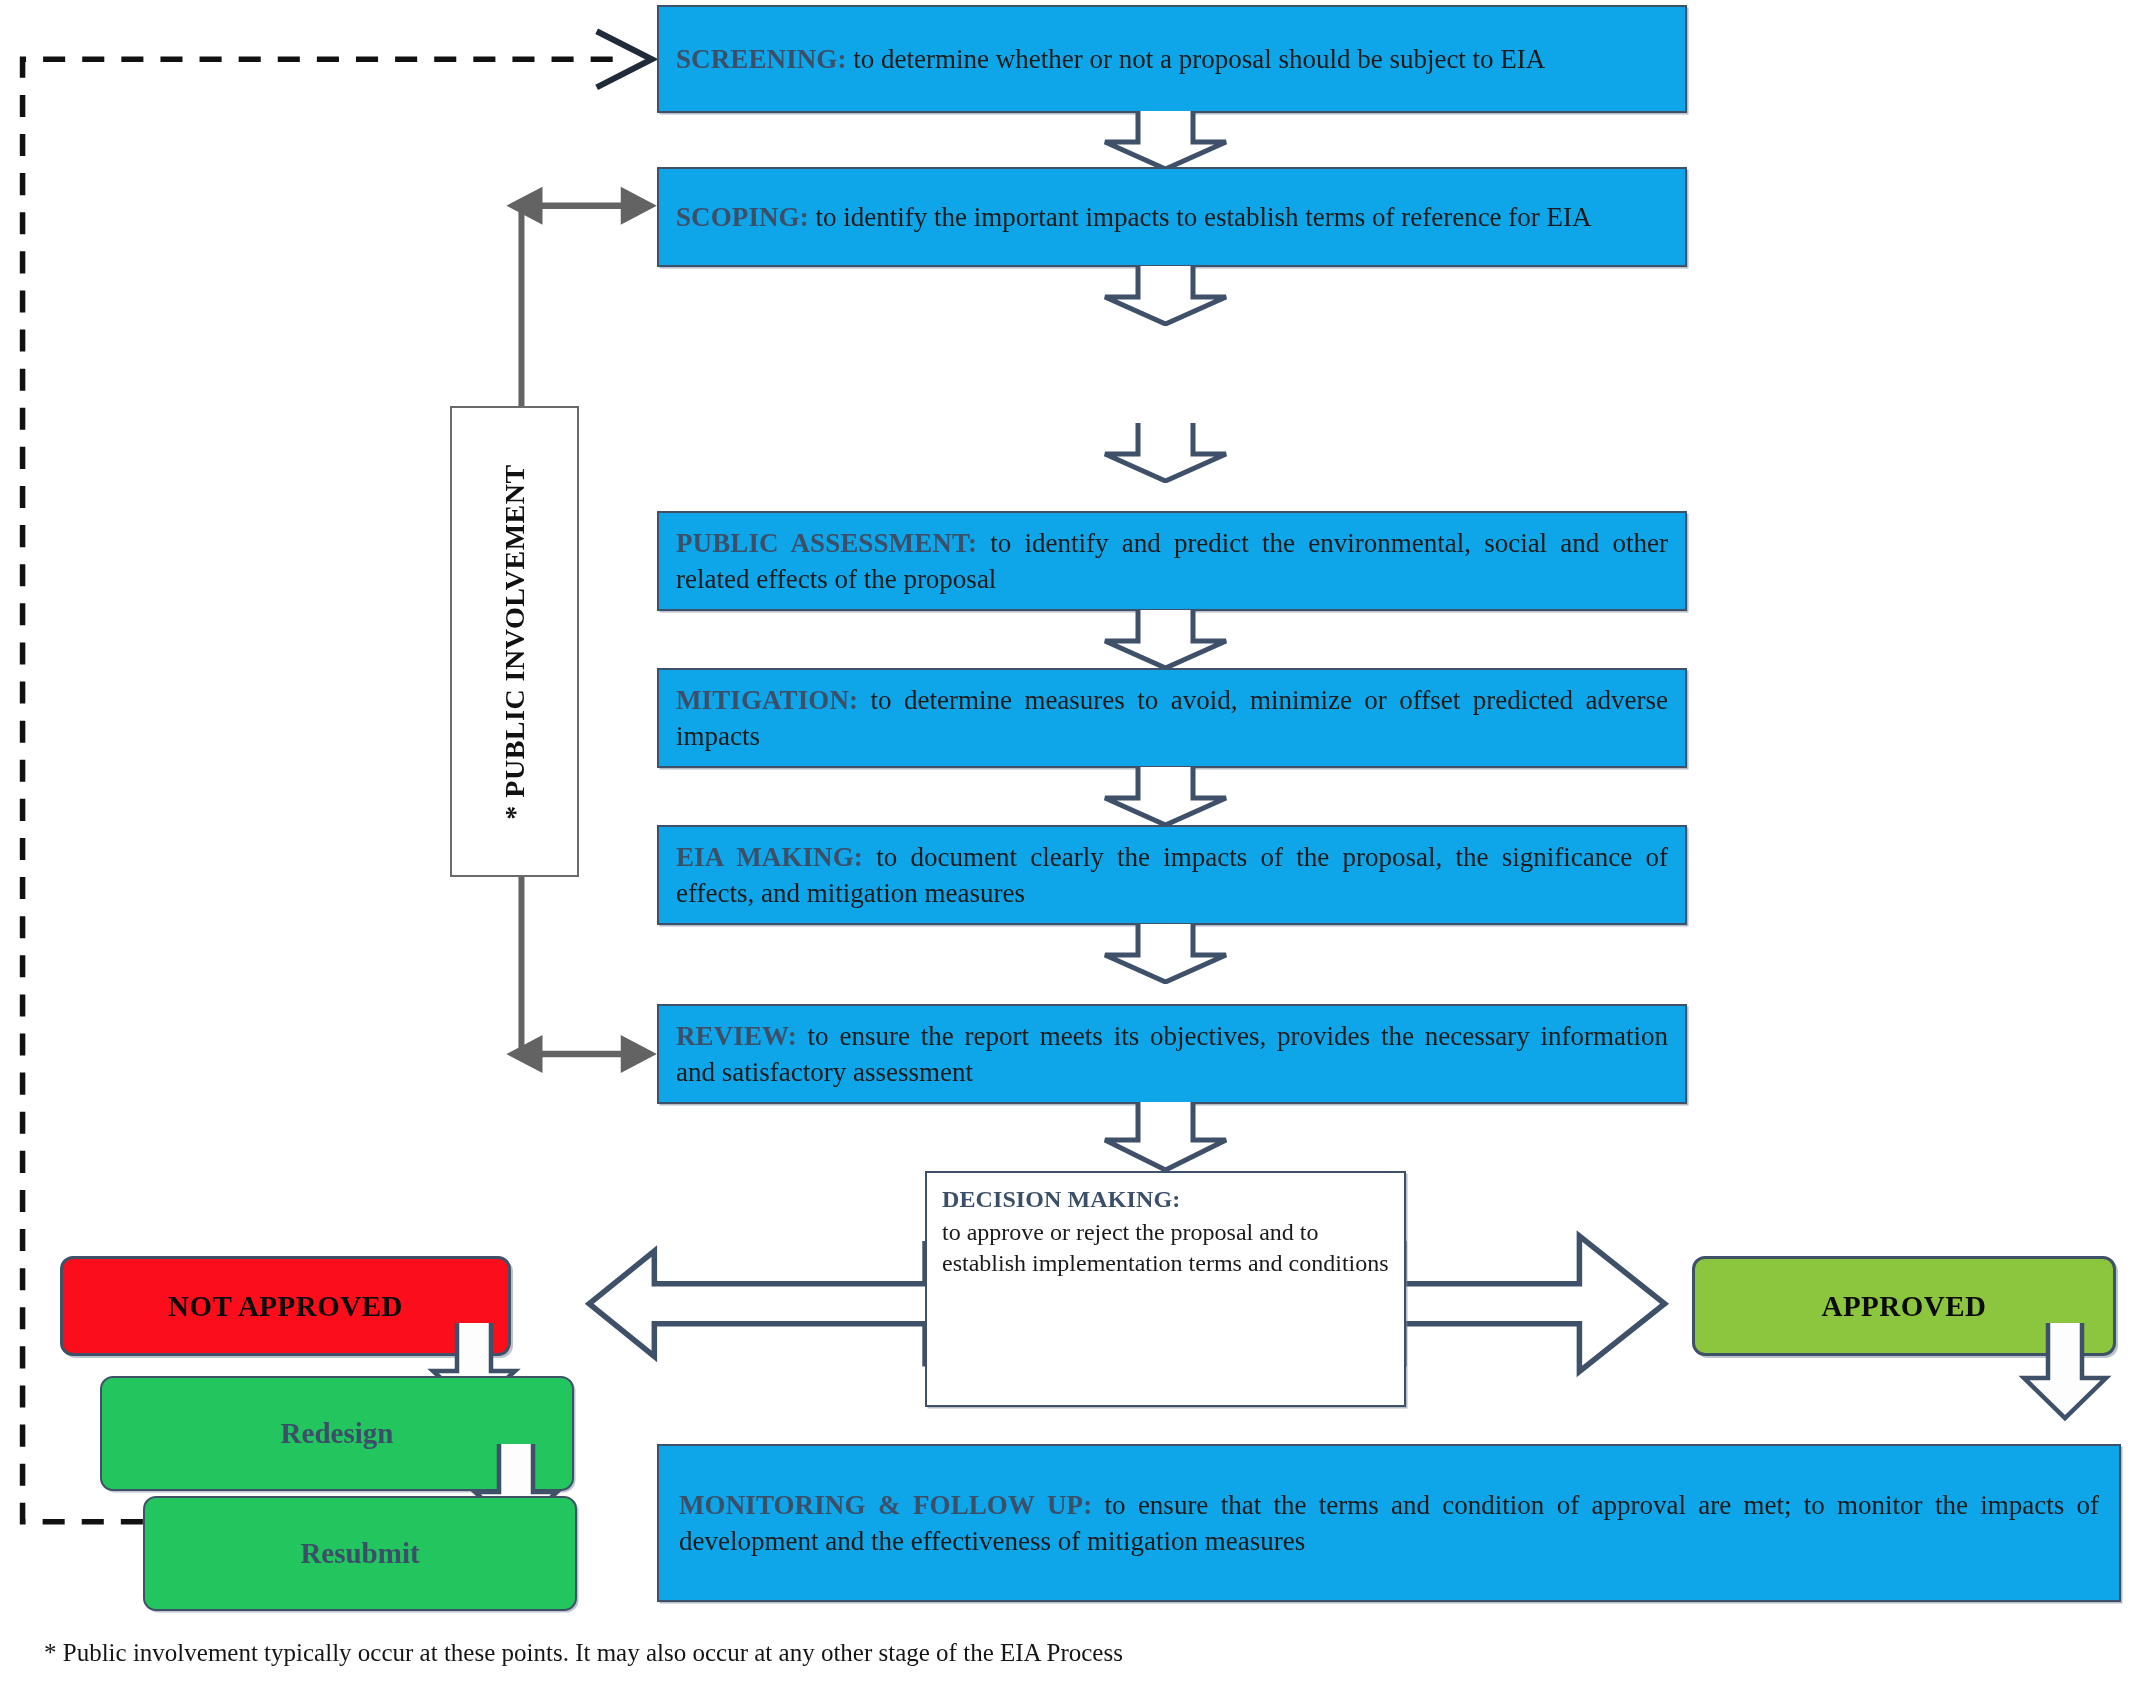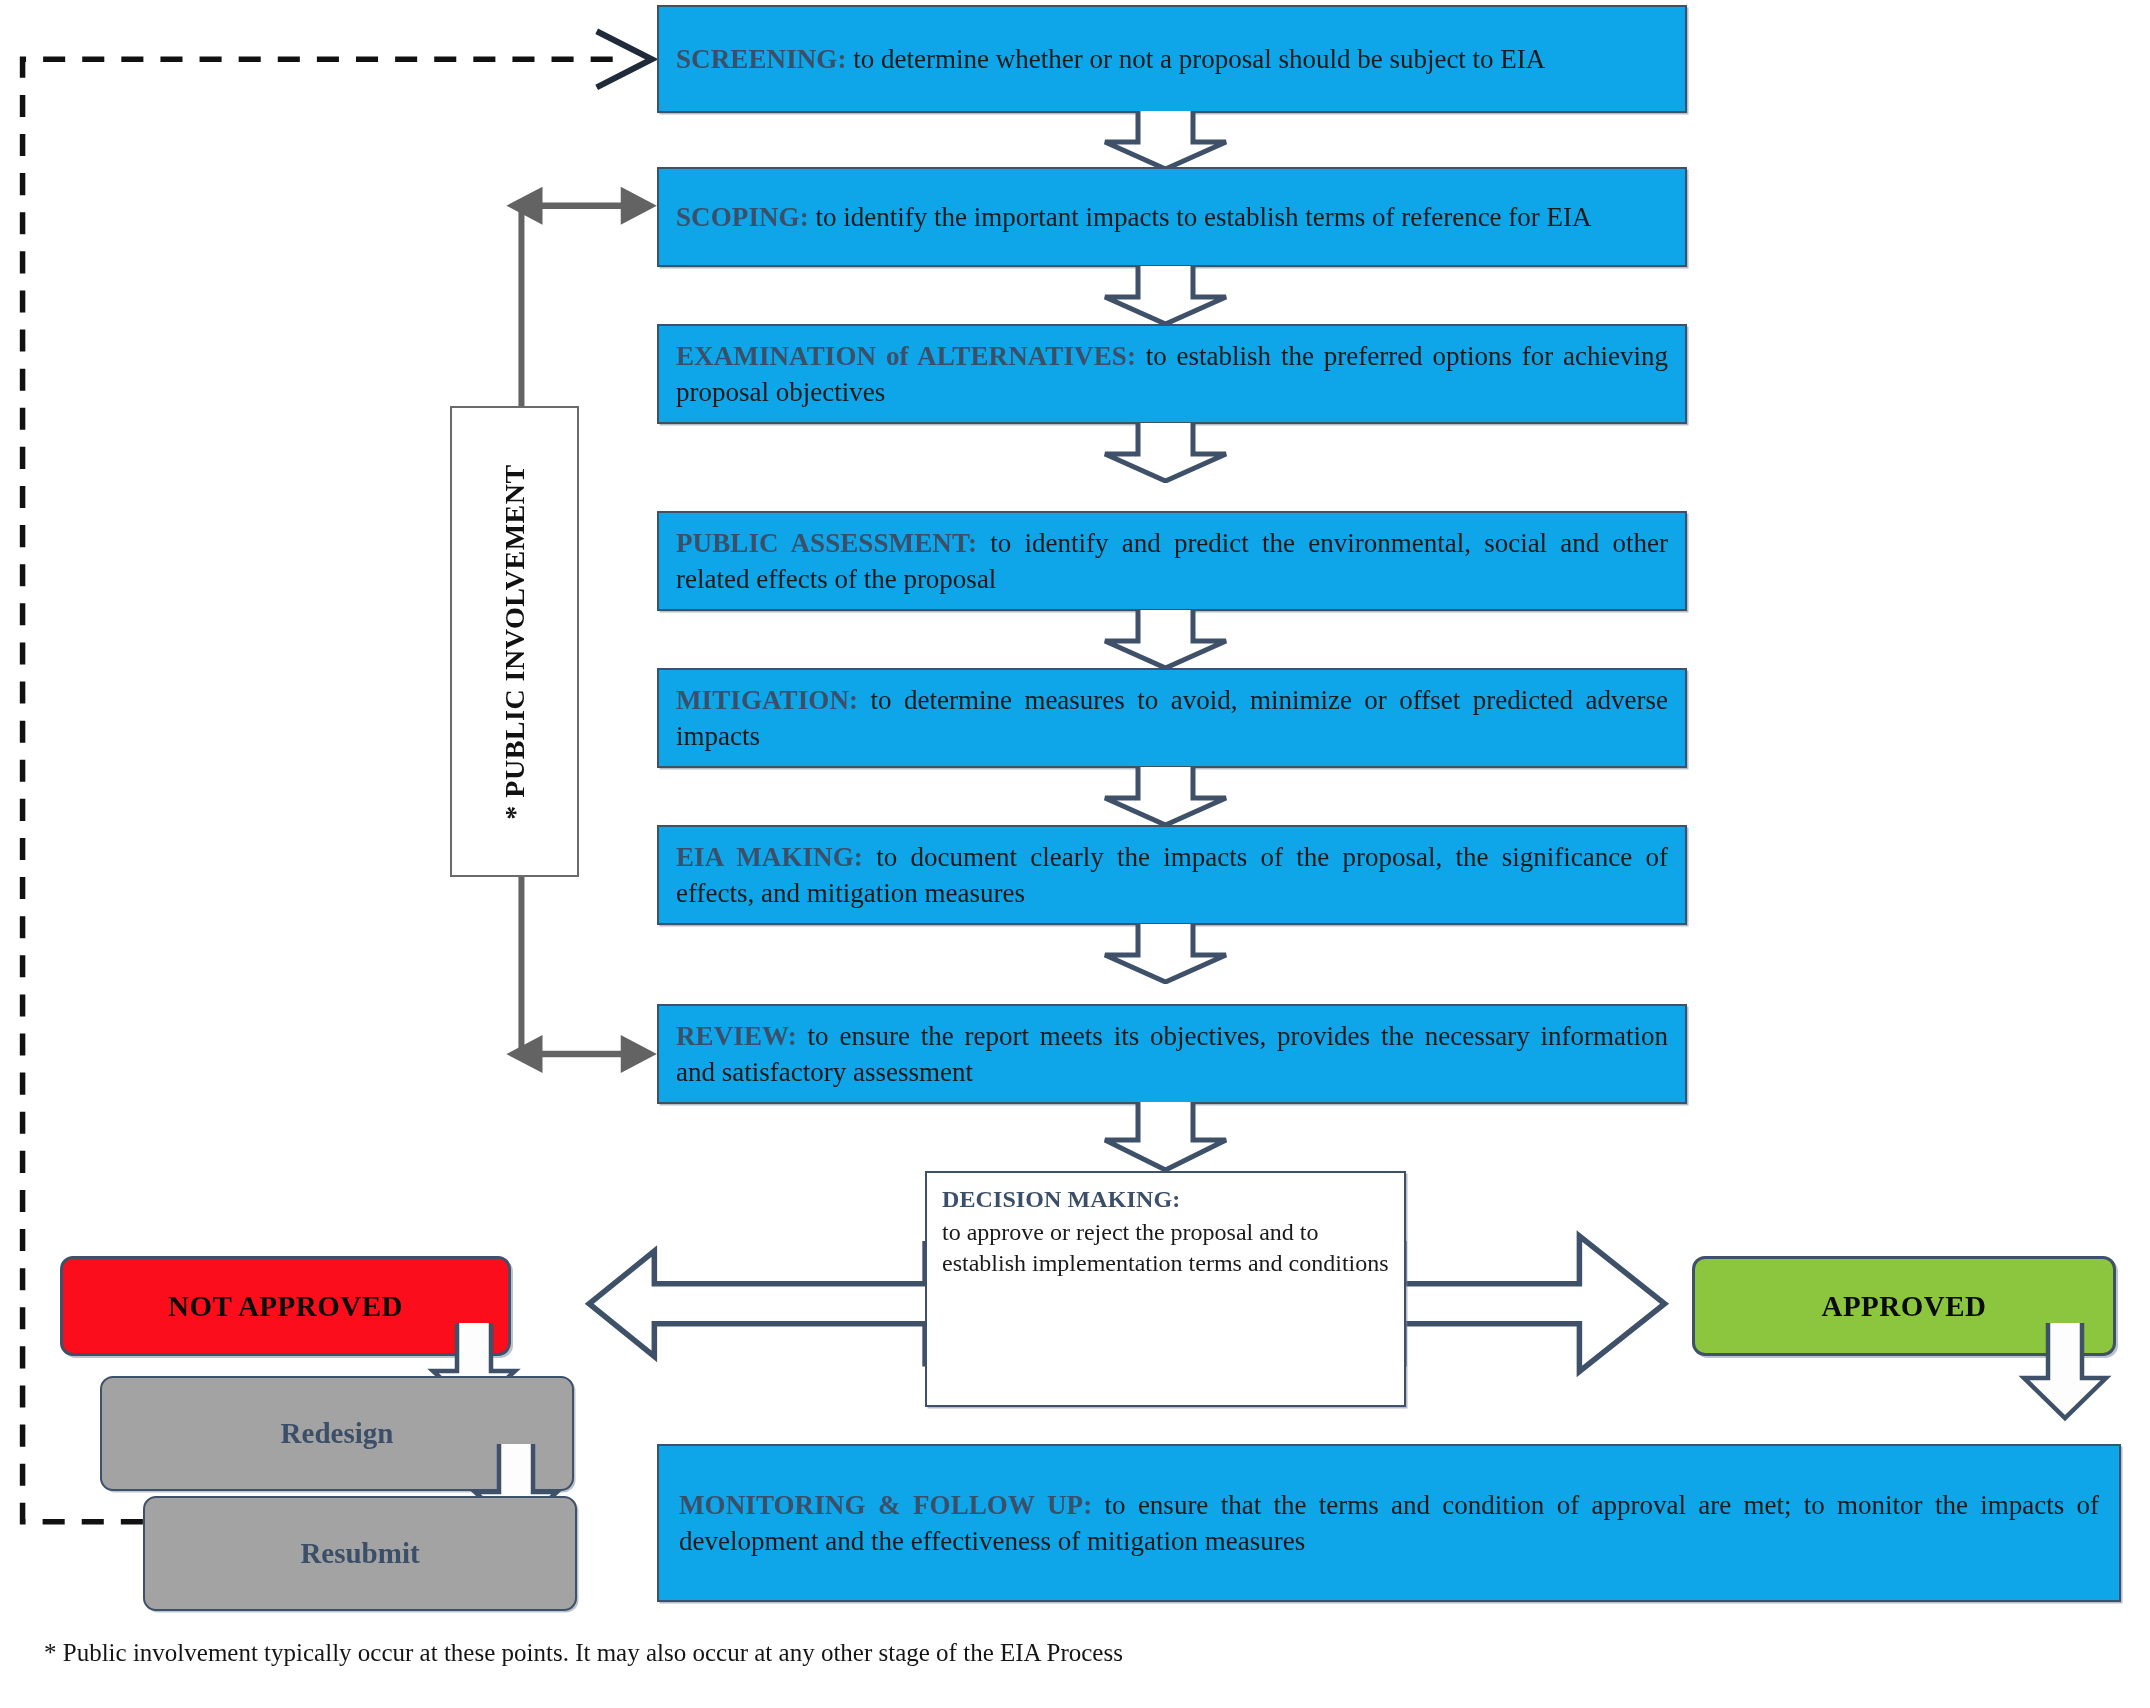--- a/index.html
+++ b/index.html
@@ -85,21 +85,21 @@
     font-size:29px;
     font-weight:bold;
     color:#0b0b0b;
     letter-spacing:0.5px;
     box-shadow:2.5px 2.5px 0 -0.5px rgba(120,135,155,.5);
   }
   
   .rbox{
     position:absolute;
     box-sizing:border-box;
-    background:#a3a3a3;
+    background:#22c55e;
     border:2.5px solid #3f5168;
     border-radius:13px;
     display:flex;
     align-items:center;
     justify-content:center;
     font-size:29px;
     font-weight:bold;
     color:#3c4f68;
     box-shadow:2px 2px 0 -0.5px rgba(120,135,155,.5);
   }
@@ -151,23 +151,20 @@
   <div class="pbox" id="b-scoping" style="left:657px; top:167px; width:1030px; height:100px;">
     <p><span class="hd">SCOPING:</span><span> to identify the important impacts to establish terms of reference for EIA</span></p>
   </div>
 
   <div class="darrow" style="left:1095px; top:266px;">
     <svg width="141" height="60" viewBox="0 0 282 120">
       <path d="M 86 0 L 86 62 L 20 62 L 141 116 L 262 62 L 196 62 L 196 0" fill="#ffffff" stroke="#3f5168" stroke-width="10" stroke-linejoin="miter"></path>
     </svg>
   </div>
 
-  <div class="pbox" id="b-alternatives" style="left:657px; top:324px; width:1030px; height:100px;">
-    <p class="just"><span class="hd">EXAMINATION of ALTERNATIVES:</span><span> to establish the preferred options for achieving proposal objectives</span></p>
-  </div>
 
   <div class="darrow" style="left:1095px; top:423px;">
     <svg width="141" height="60" viewBox="0 0 282 120">
       <path d="M 86 0 L 86 62 L 20 62 L 141 116 L 262 62 L 196 62 L 196 0" fill="#ffffff" stroke="#3f5168" stroke-width="10" stroke-linejoin="miter"></path>
     </svg>
   </div>
 
   <div class="pbox" id="b-impact" style="left:657px; top:511px; width:1030px; height:100px;">
     <p class="just"><span class="hd">PUBLIC ASSESSMENT:</span><span> to identify and predict the environmental, social and other related effects of the proposal</span></p>
   </div>

